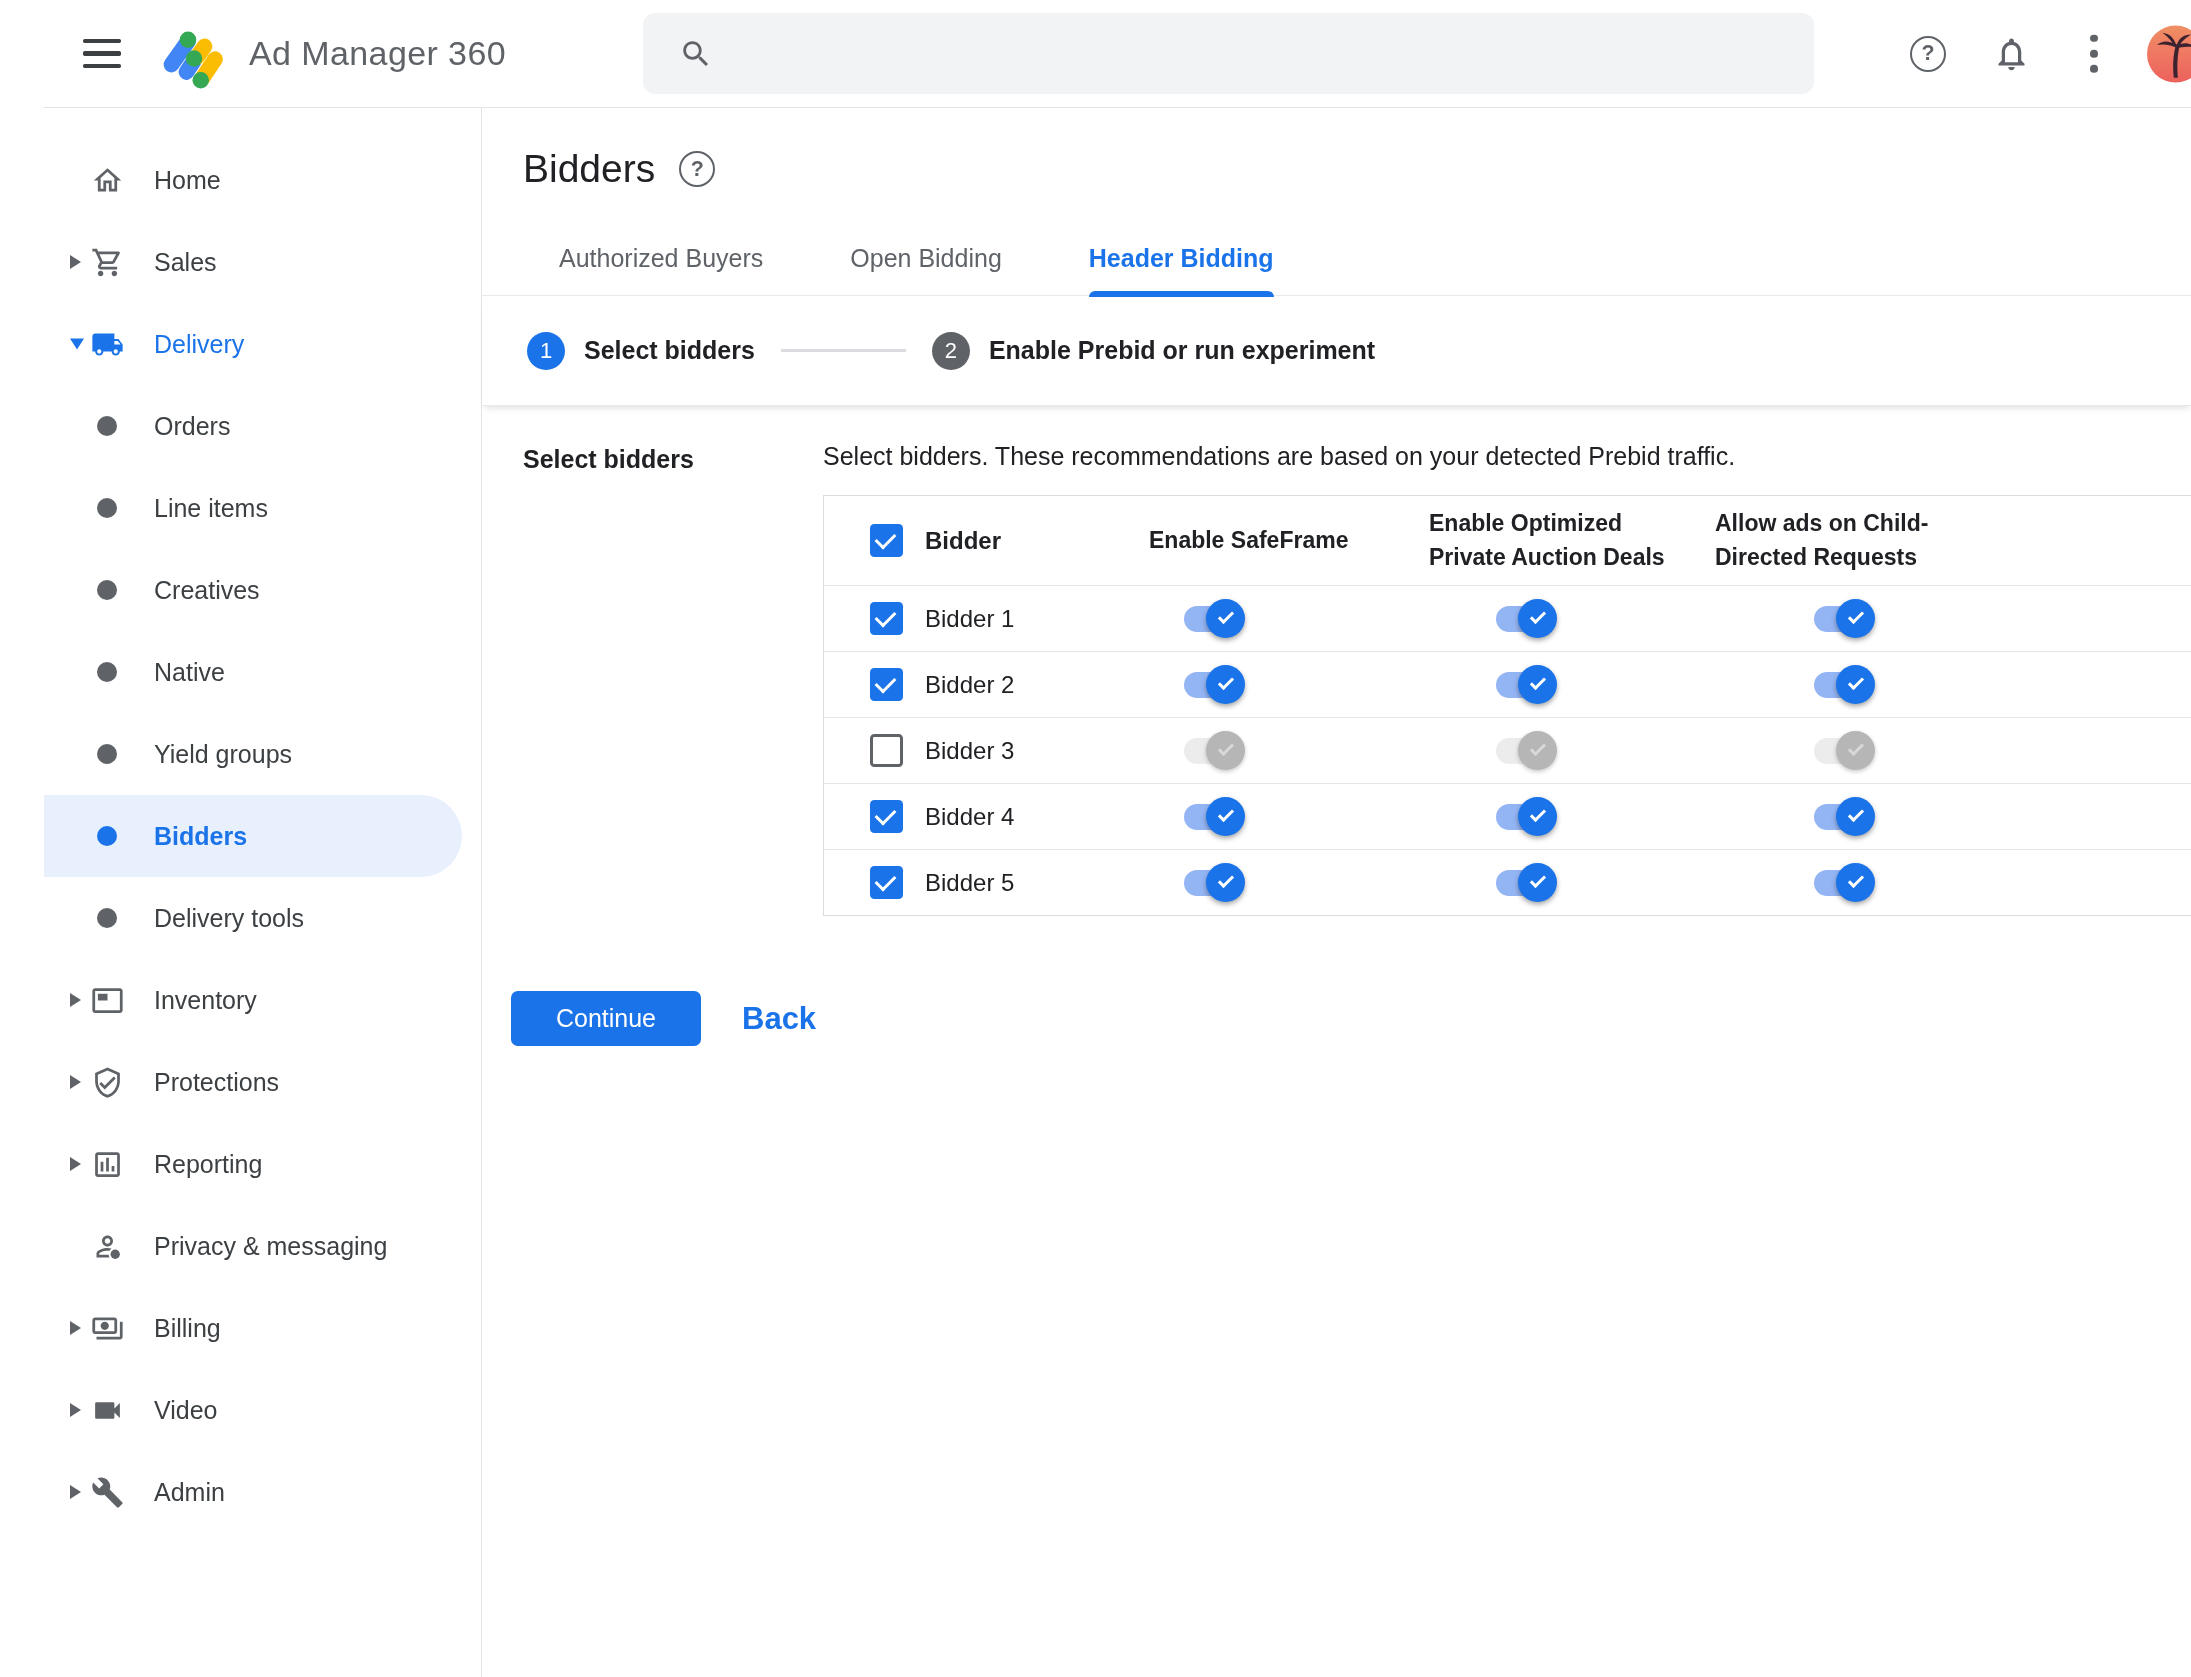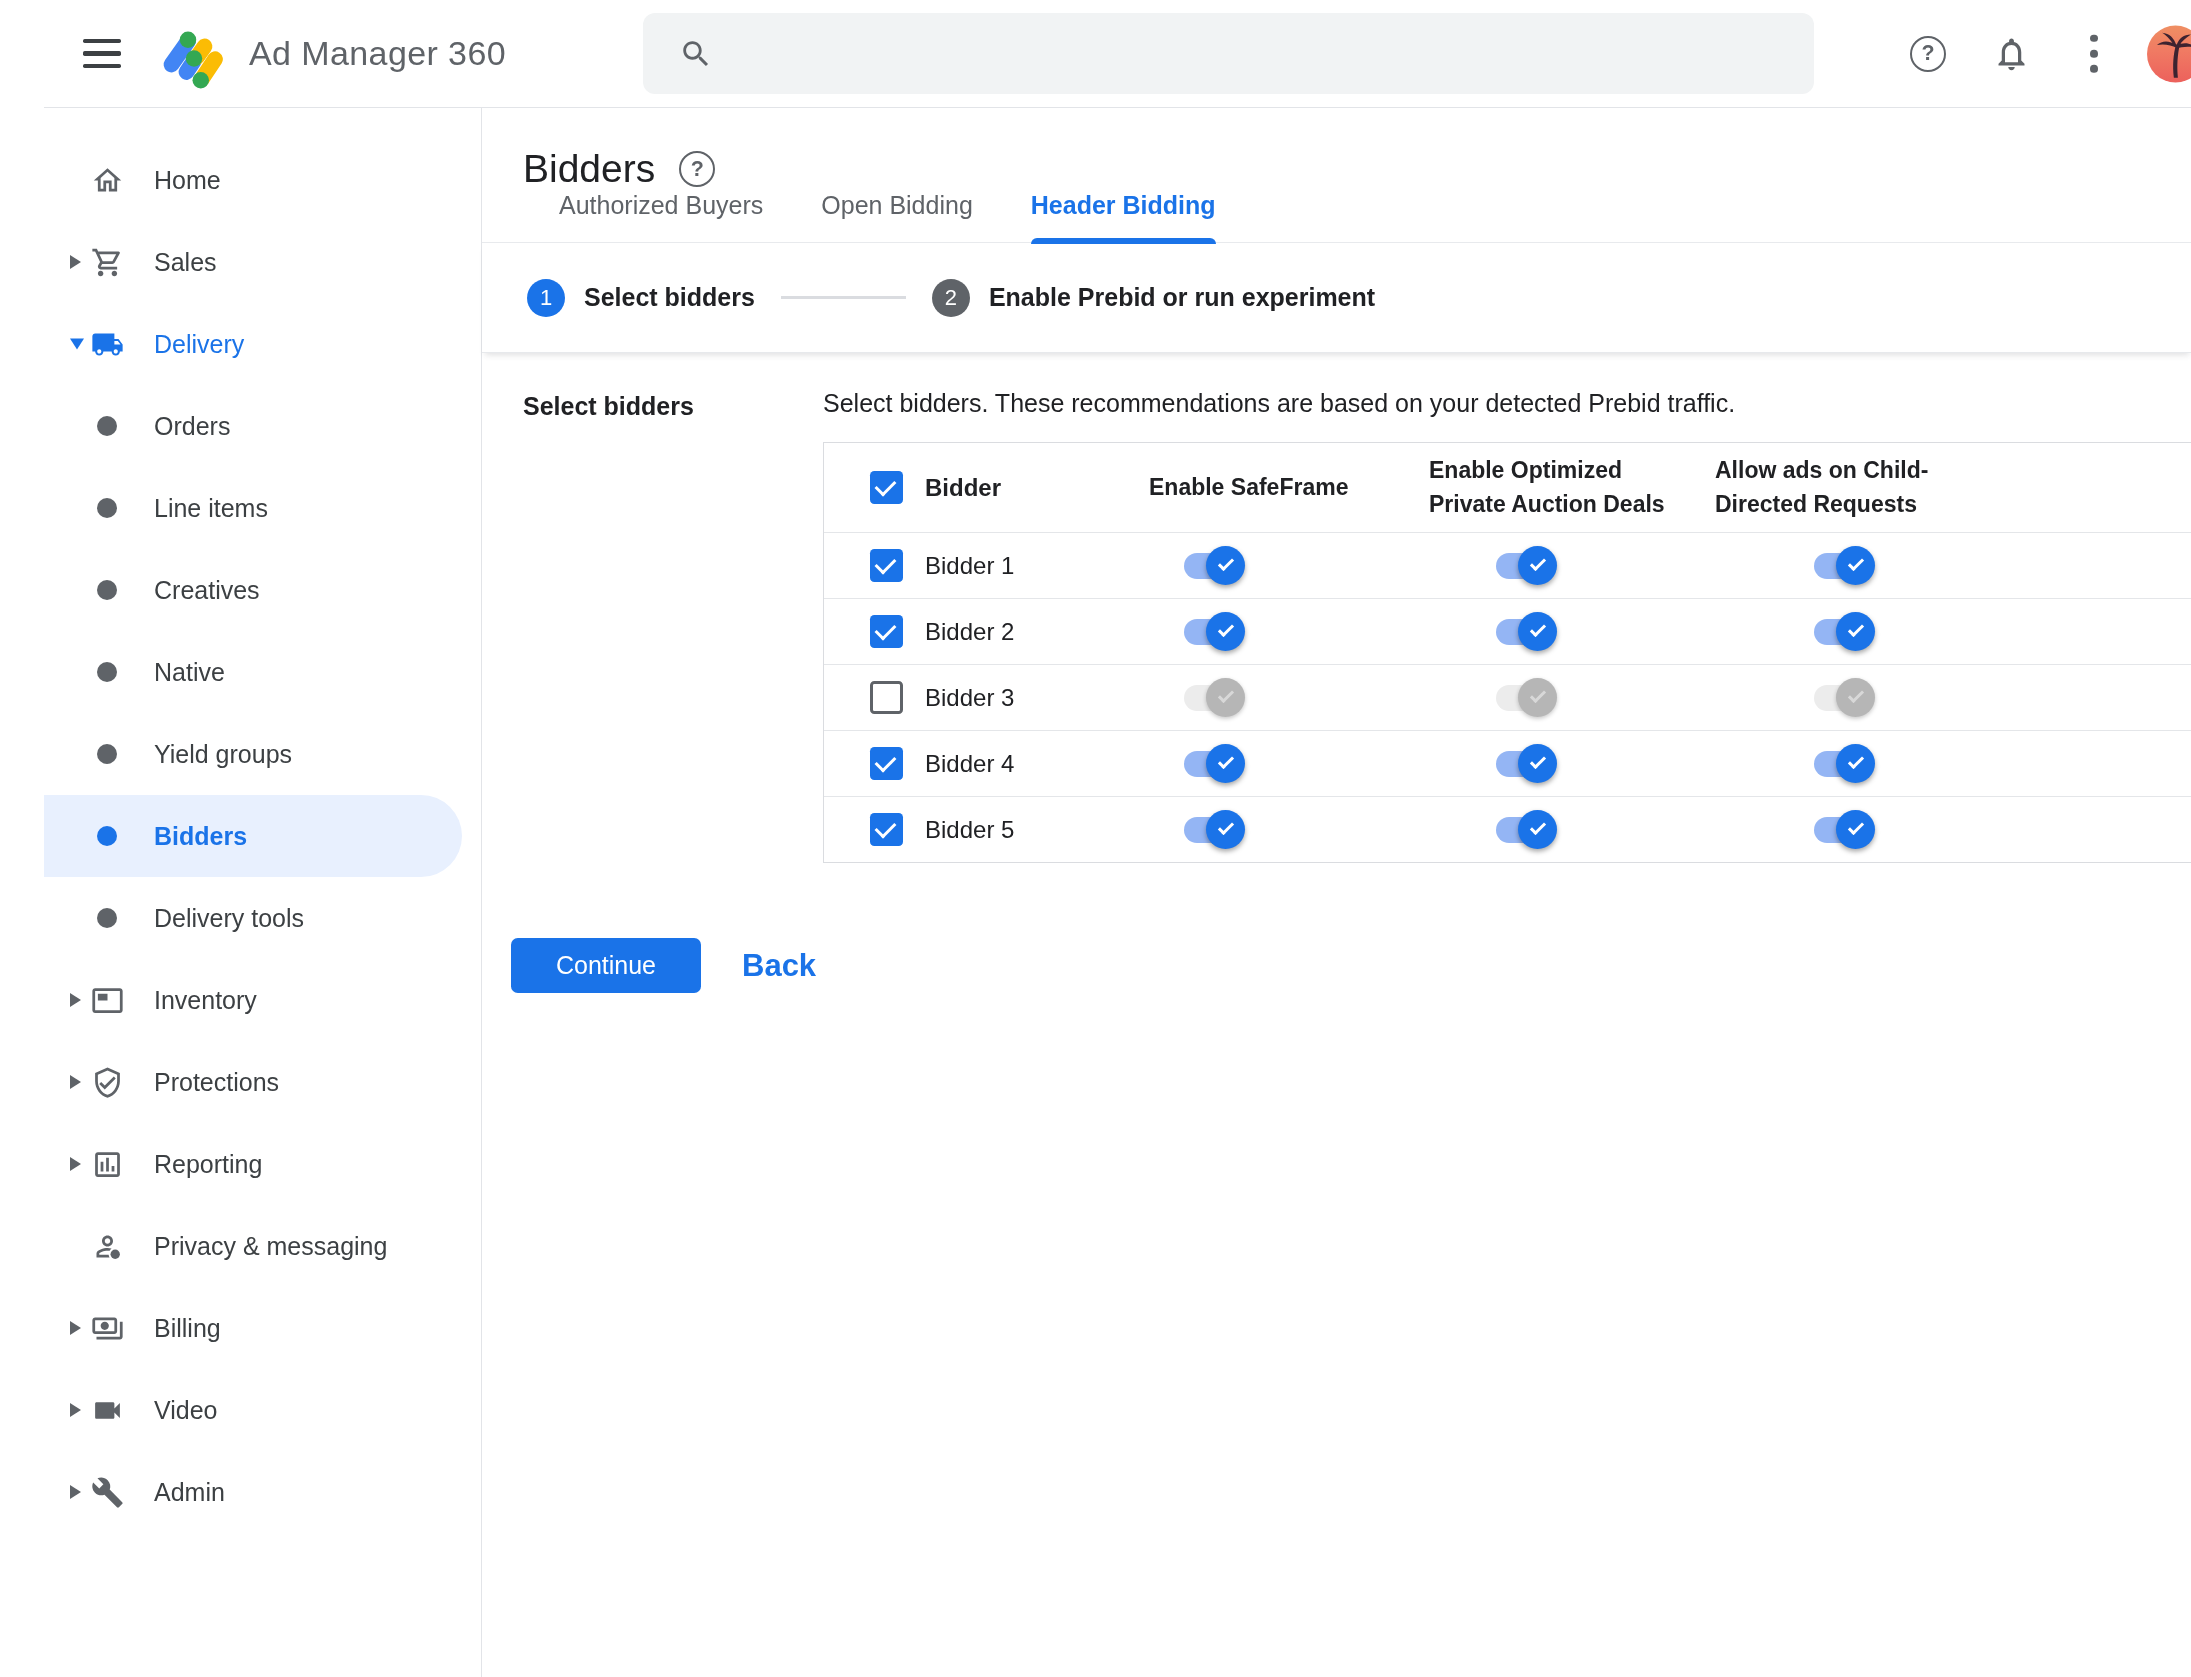--- a/index.html
+++ b/index.html
@@ -62,21 +62,21 @@
   .nav-item.active .bullet { background:#1a73e8; position:relative; z-index:1; }
   .nav-item.active .label { color:#1a73e8; font-weight:700; }
 
   
   .main { flex:1; background:#fff; min-width:0; }
   .title-row { padding:39px 0 0 41px; display:flex; align-items:center; gap:24px; }
   .page-title { font-size:39px; color:#202124; }
   .title-help { width:36px; height:36px; border:2.6px solid #5f6368; border-radius:50%; color:#5f6368;
                 font-size:21.4px; font-weight:700; display:flex; align-items:center; justify-content:center; cursor:pointer; }
 
-  .tabs { padding-left:77px; display:flex; gap:58px; border-bottom:1.7px solid #e8eaed;align-items:flex-end; }
+  .tabs { margin-top:53px; padding-left:77px; display:flex; gap:87px; border-bottom:1.7px solid #e8eaed;align-items:flex-end; }
   .tab { position:relative; padding-bottom:22px; font-size:25px; color:#5f6368; cursor:pointer; white-space:nowrap; }
   .tab.active { color:#1a73e8; font-weight:700; }
   .tab.active::after { content:""; position:absolute; left:0; right:0; bottom:-1.7px; height:6px;
                        background:#1a73e8; border-radius:6px 6px 0 0; }
 
   .stepper { height:110px; display:flex; align-items:center; padding-left:45px;
              border-bottom:1.7px solid #e7e9ec; box-shadow:0 4.3px 6px -2.6px rgba(60,64,67,.16); }
   .step-circle { width:38px; height:38px; border-radius:50%; color:#fff; font-size:22px;
                  display:flex; align-items:center; justify-content:center; flex:0 0 auto; }
   .step-circle.c1 { background:#1a73e8; }

